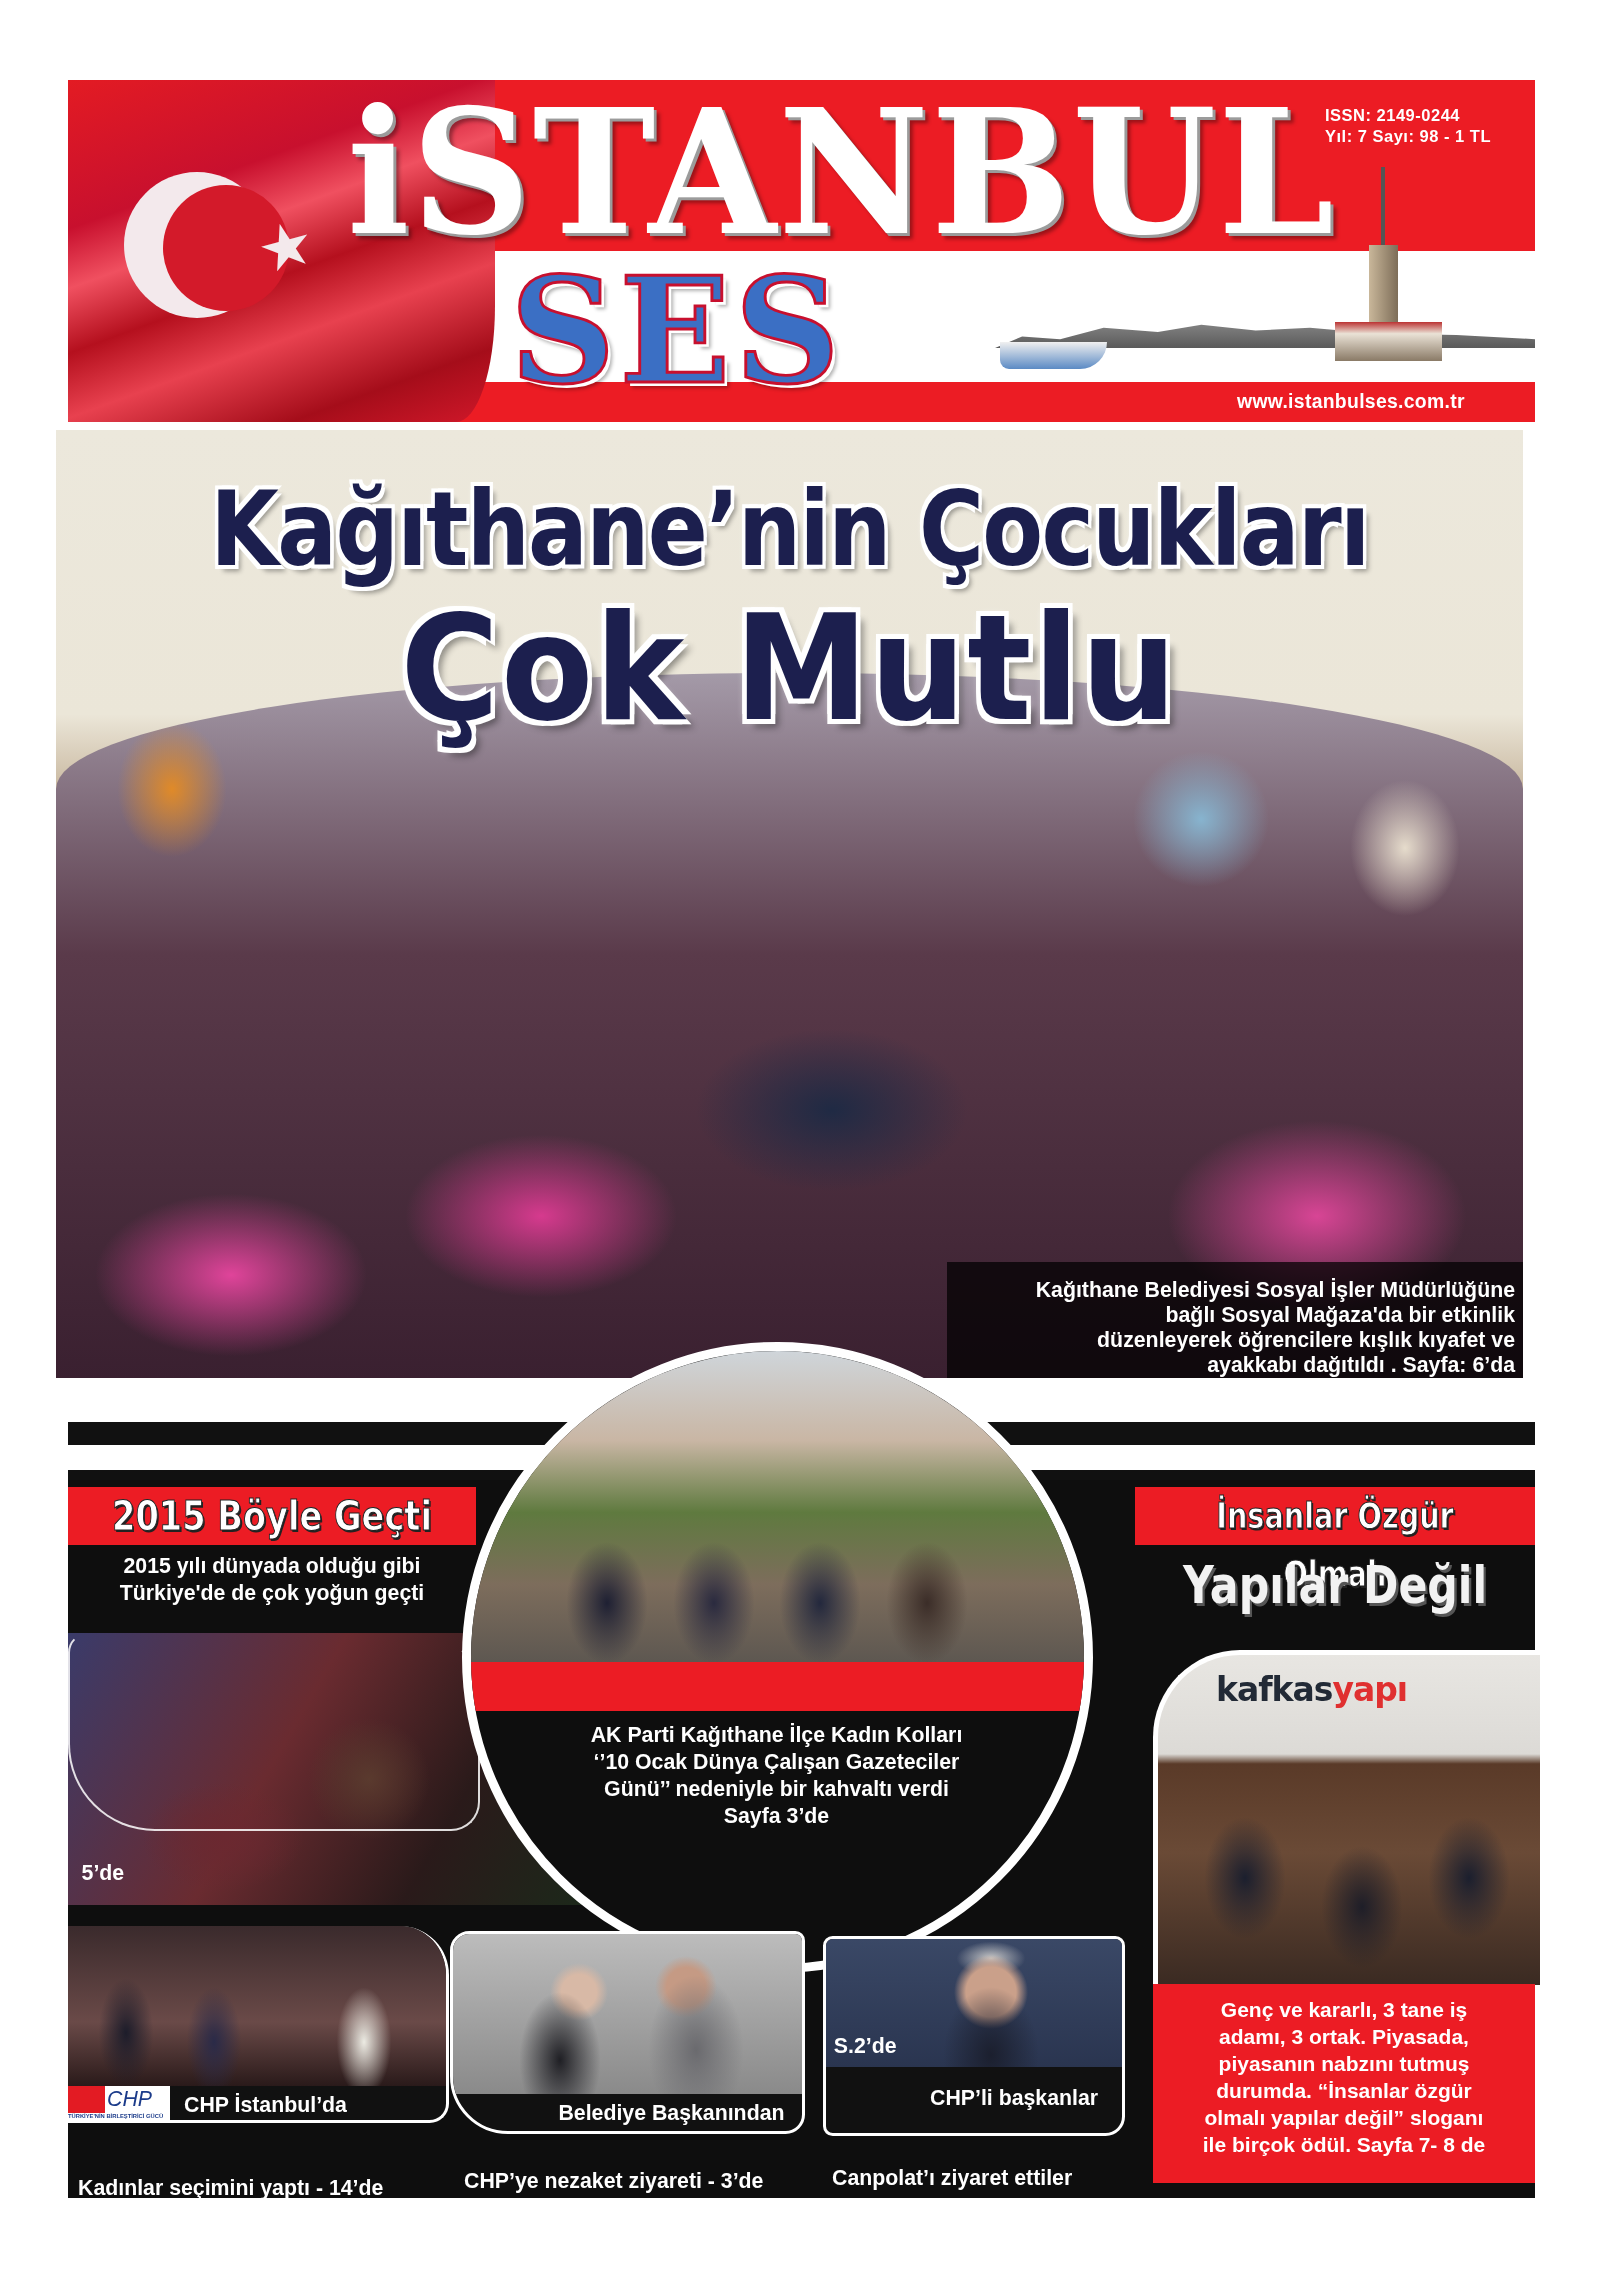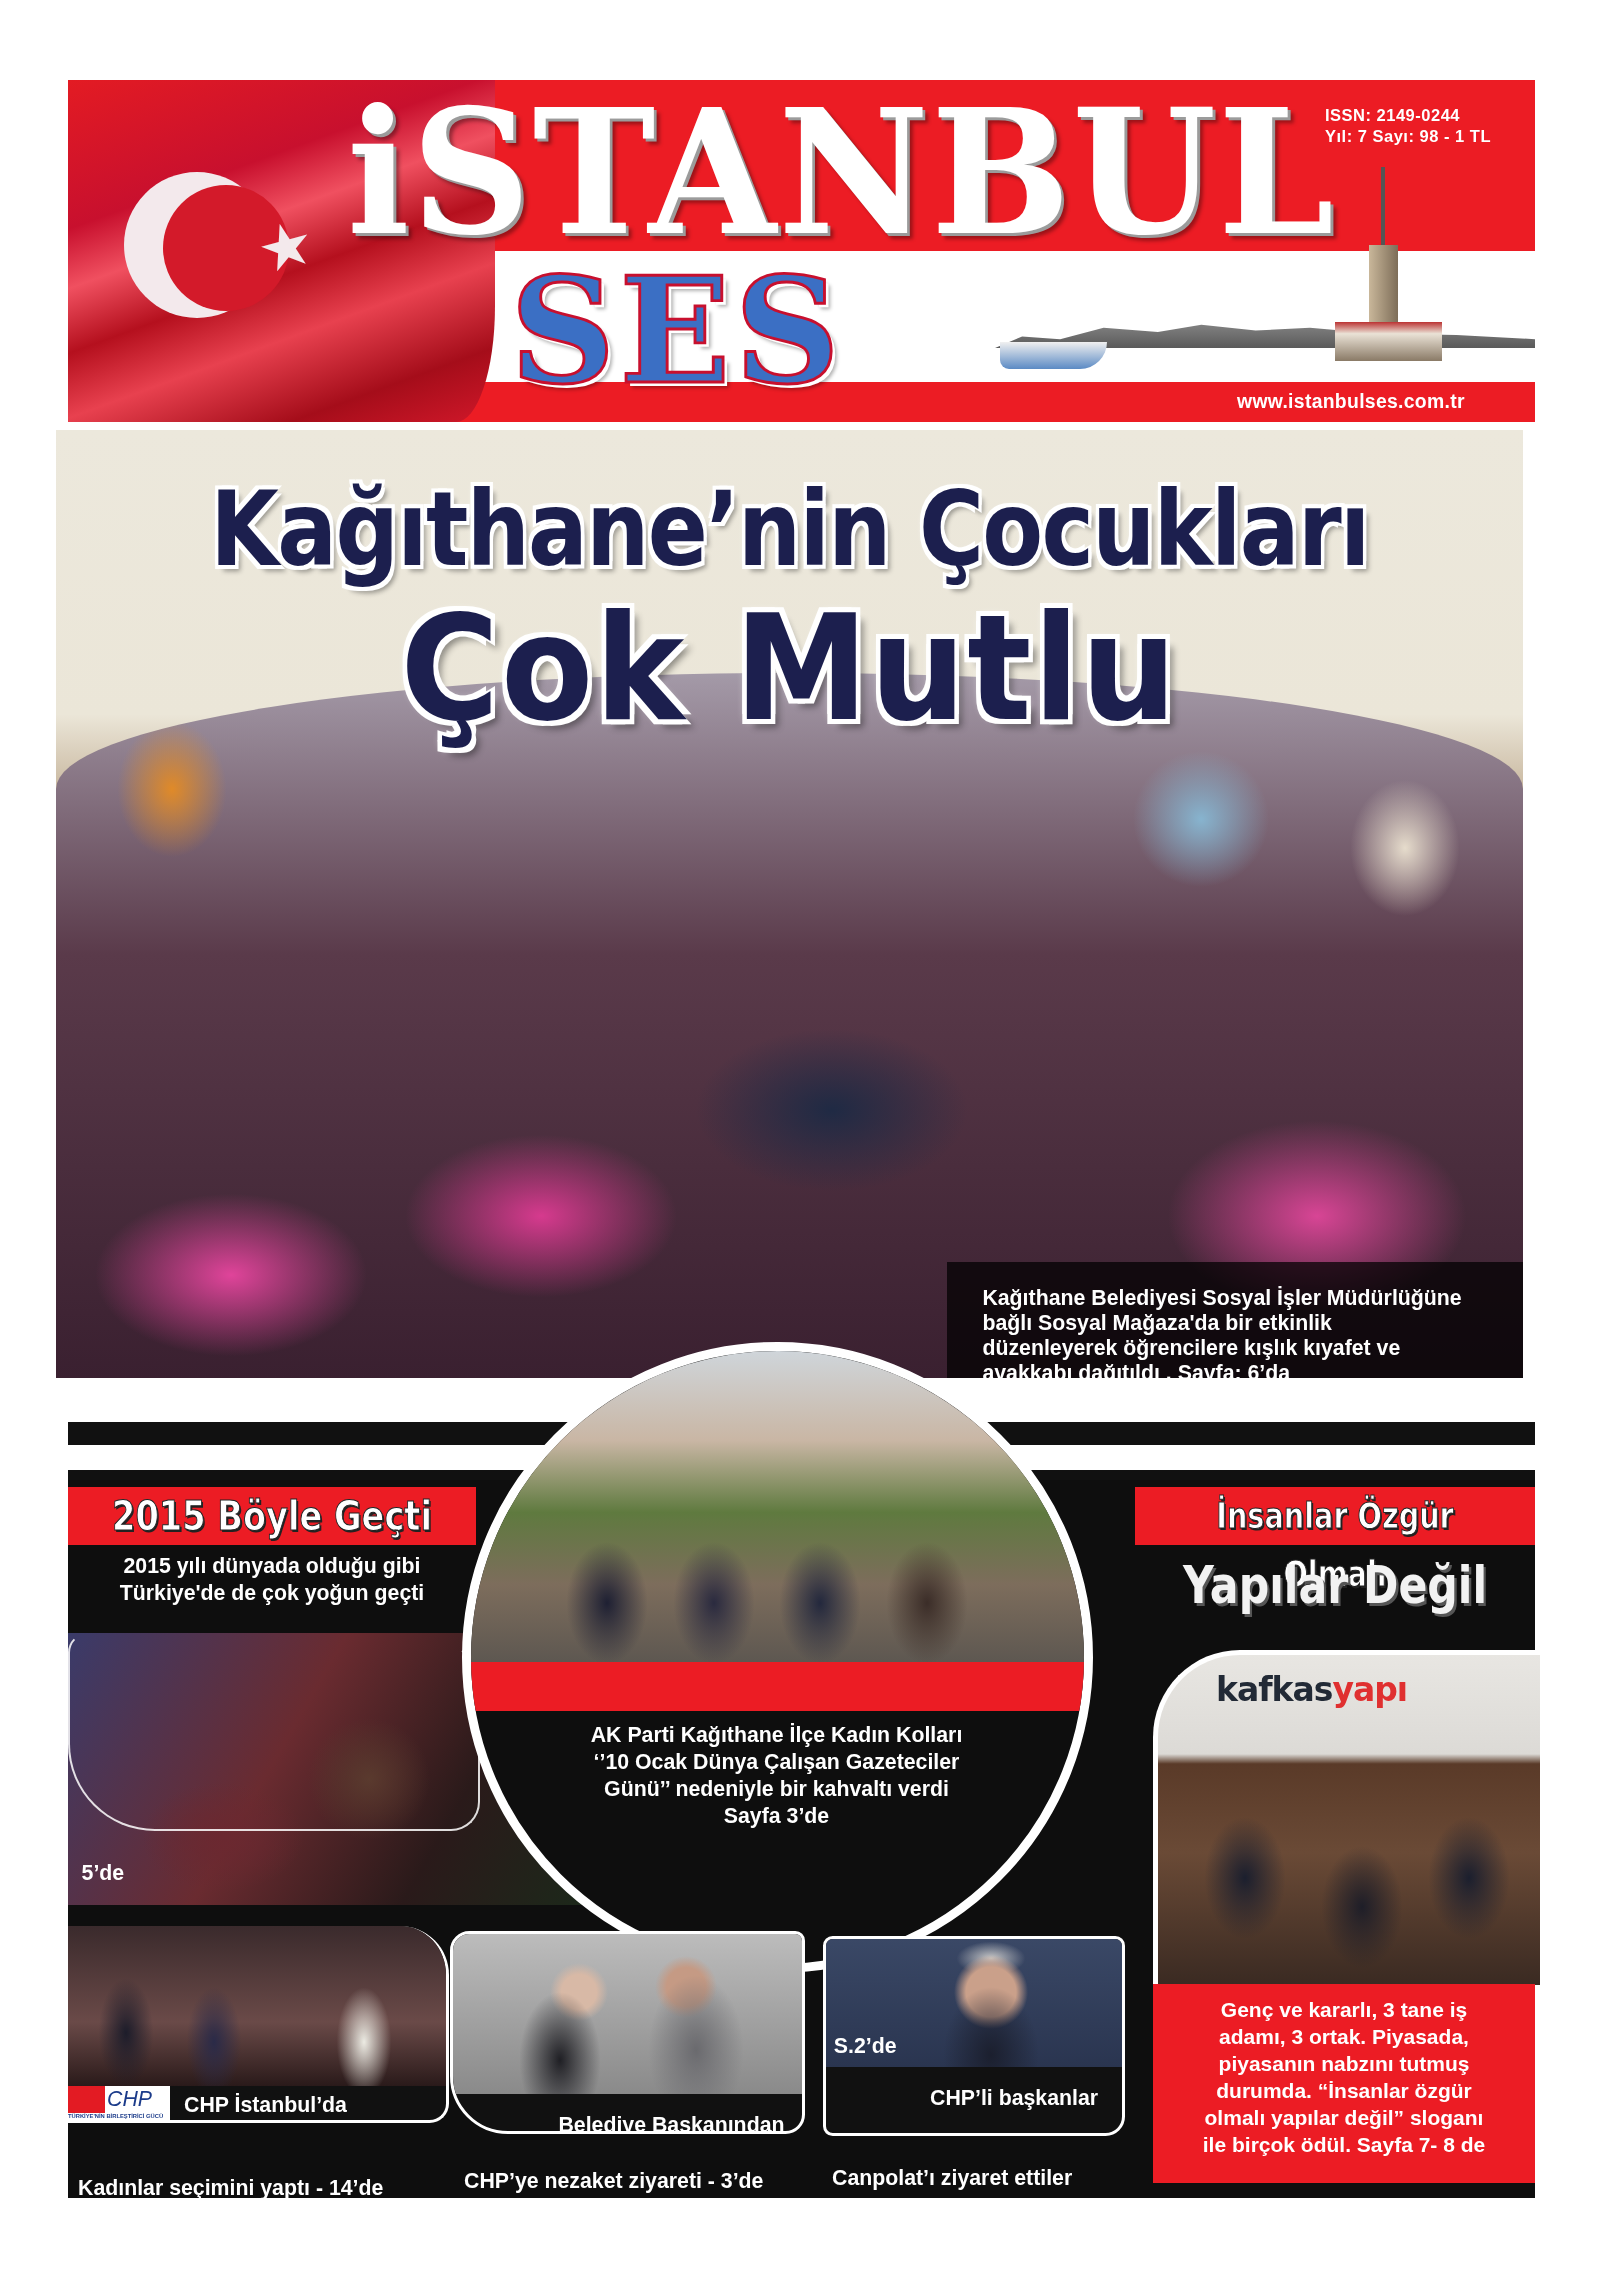--- a/index.html
+++ b/index.html
@@ -42,21 +42,21 @@
        radial-gradient(ellipse 194px 116px at 776px 437px,#1f2a44 0%,transparent 70%),
        linear-gradient(180deg,#a49aa8 0%,#5a3a4a 40%,#3a2030 100%);
      border-top-left-radius:50% 116px;border-top-right-radius:50% 116px;}
   #hero .head1{position:absolute;left:0;width:1467px;top:39px;text-align:center;font-family:"DejaVu Sans",sans-serif;font-weight:bold;font-size:103px;
      color:#1c1f4e;letter-spacing:-1.9px;transform:scaleX(.86);transform-origin:center;
      text-shadow:-3.9px -3.9px 0 #fff,3.9px -3.9px 0 #fff,-3.9px 3.9px 0 #fff,3.9px 3.9px 0 #fff,0 0 7.8px #fff,5.8px 5.8px 5.8px rgba(0,0,0,.4);}
   #hero .head2{position:absolute;left:0;width:1467px;top:153px;text-align:center;font-family:"DejaVu Sans",sans-serif;font-weight:bold;font-size:146px;
      color:#1c1f4e;letter-spacing:1.9px;transform:scaleX(.92);
      text-shadow:-4.9px -4.9px 0 #fff,4.9px -4.9px 0 #fff,-4.9px 4.9px 0 #fff,4.9px 4.9px 0 #fff,0 0 9.7px #fff,7.8px 7.8px 7.8px rgba(0,0,0,.45);}
   #hero .caption{position:absolute;left:891px;top:832px;width:576px;height:116px;background:rgba(0,0,0,.72);}
-  #hero .caption p{margin:16px;padding:0 0 0 19.4px;color:#fff;font-weight:bold;font-size:21.3px;line-height:25px;}
+  #hero .caption p{margin:8px;padding:0 0 0 19.4px;color:#fff;font-weight:bold;font-size:21.3px;line-height:25px;text-align:right;}
   #hero .caption p{padding-top:7.8px;}
 
   
   #sep1{left:68px;top:1422px;width:1467px;height:23px;background:#111;}
   #sep2{left:68px;top:1470px;width:1467px;height:9.7px;background:#111;}
 
   
   #bottom{left:68px;top:1480px;width:1467px;height:718px;background:#0e0e0e;}
 
   
@@ -112,21 +112,21 @@
   #mini1 .chp{position:absolute;left:0;top:160px;width:102px;height:37px;background:#fff;}
   #mini1 .chp .red{position:absolute;left:0;top:0;width:37px;height:27px;background:#e31b23;}
   #mini1 .chp .txt{position:absolute;left:39px;top:0;color:#1b3b8a;font-weight:normal;font-style:italic;font-size:21.3px;line-height:27px;}
   #mini1 .chp .slogan{position:absolute;left:0;top:27px;width:102px;font-size:5.8px;color:#1b3b8a;font-weight:bold;white-space:nowrap;overflow:hidden;}
   #mini1 .label{position:absolute;left:116px;top:167px;color:#fff;font-weight:bold;font-size:21.3px;}
   #mini1-sub{left:78px;top:2176px;color:#fff;font-weight:bold;font-size:21.3px;}
 
   #mini2{left:450px;top:1931px;width:349px;height:197px;border:3.9px solid #fff;border-radius:19.4px 9.7px 19.4px 58px;}
   #mini2 .photo{position:absolute;left:0;top:0;width:100%;height:160px;
      background:radial-gradient(ellipse 58px 97px at 107px 126px,#1f1f24 0%,transparent 70%),radial-gradient(ellipse 68px 107px at 243px 116px,#6a6a6e 0%,transparent 70%),radial-gradient(circle at 126px 58px,#d8b9a6 0 17.5px,transparent 29px),radial-gradient(circle at 233px 53px,#c59a84 0 19.4px,transparent 31px),linear-gradient(180deg,#bcbcbc,#8a8a8a);}
-  #mini2 .label{position:absolute;right:17.5px;top:167px;color:#fff;font-weight:bold;font-size:21.3px;margin-top:12px;}
+  #mini2 .label{position:absolute;right:17.5px;top:167px;color:#fff;font-weight:bold;font-size:21.3px;}
   #mini2-sub{left:464px;top:2169px;color:#fff;font-weight:bold;font-size:21.3px;}
 
   #mini3{left:823px;top:1936px;width:296px;height:194px;border:3.9px solid #fff;border-radius:9.7px 9.7px 19.4px 9.7px;}
   #mini3 .photo{position:absolute;left:0;top:0;width:100%;height:128px;
      background:radial-gradient(ellipse 68px 97px at 165px 116px,#1b1f2e 0%,transparent 70%),radial-gradient(circle at 165px 53px,#caa08a 0 25px,transparent 37px),radial-gradient(ellipse 49px 24px at 165px 19.4px,#c8c8c8 0%,transparent 70%),linear-gradient(180deg,#3a4866,#2a3550);}
   #mini3 .see{position:absolute;left:7.8px;top:95px;color:#fff;font-weight:bold;font-size:21.3px;}
   #mini3 .label{position:absolute;left:68px;top:147px;color:#fff;font-weight:bold;font-size:21.3px;margin-left:36px;}
   #mini3-sub{left:832px;top:2166px;color:#fff;font-weight:bold;font-size:21.3px;}
 </style>
 </head>

